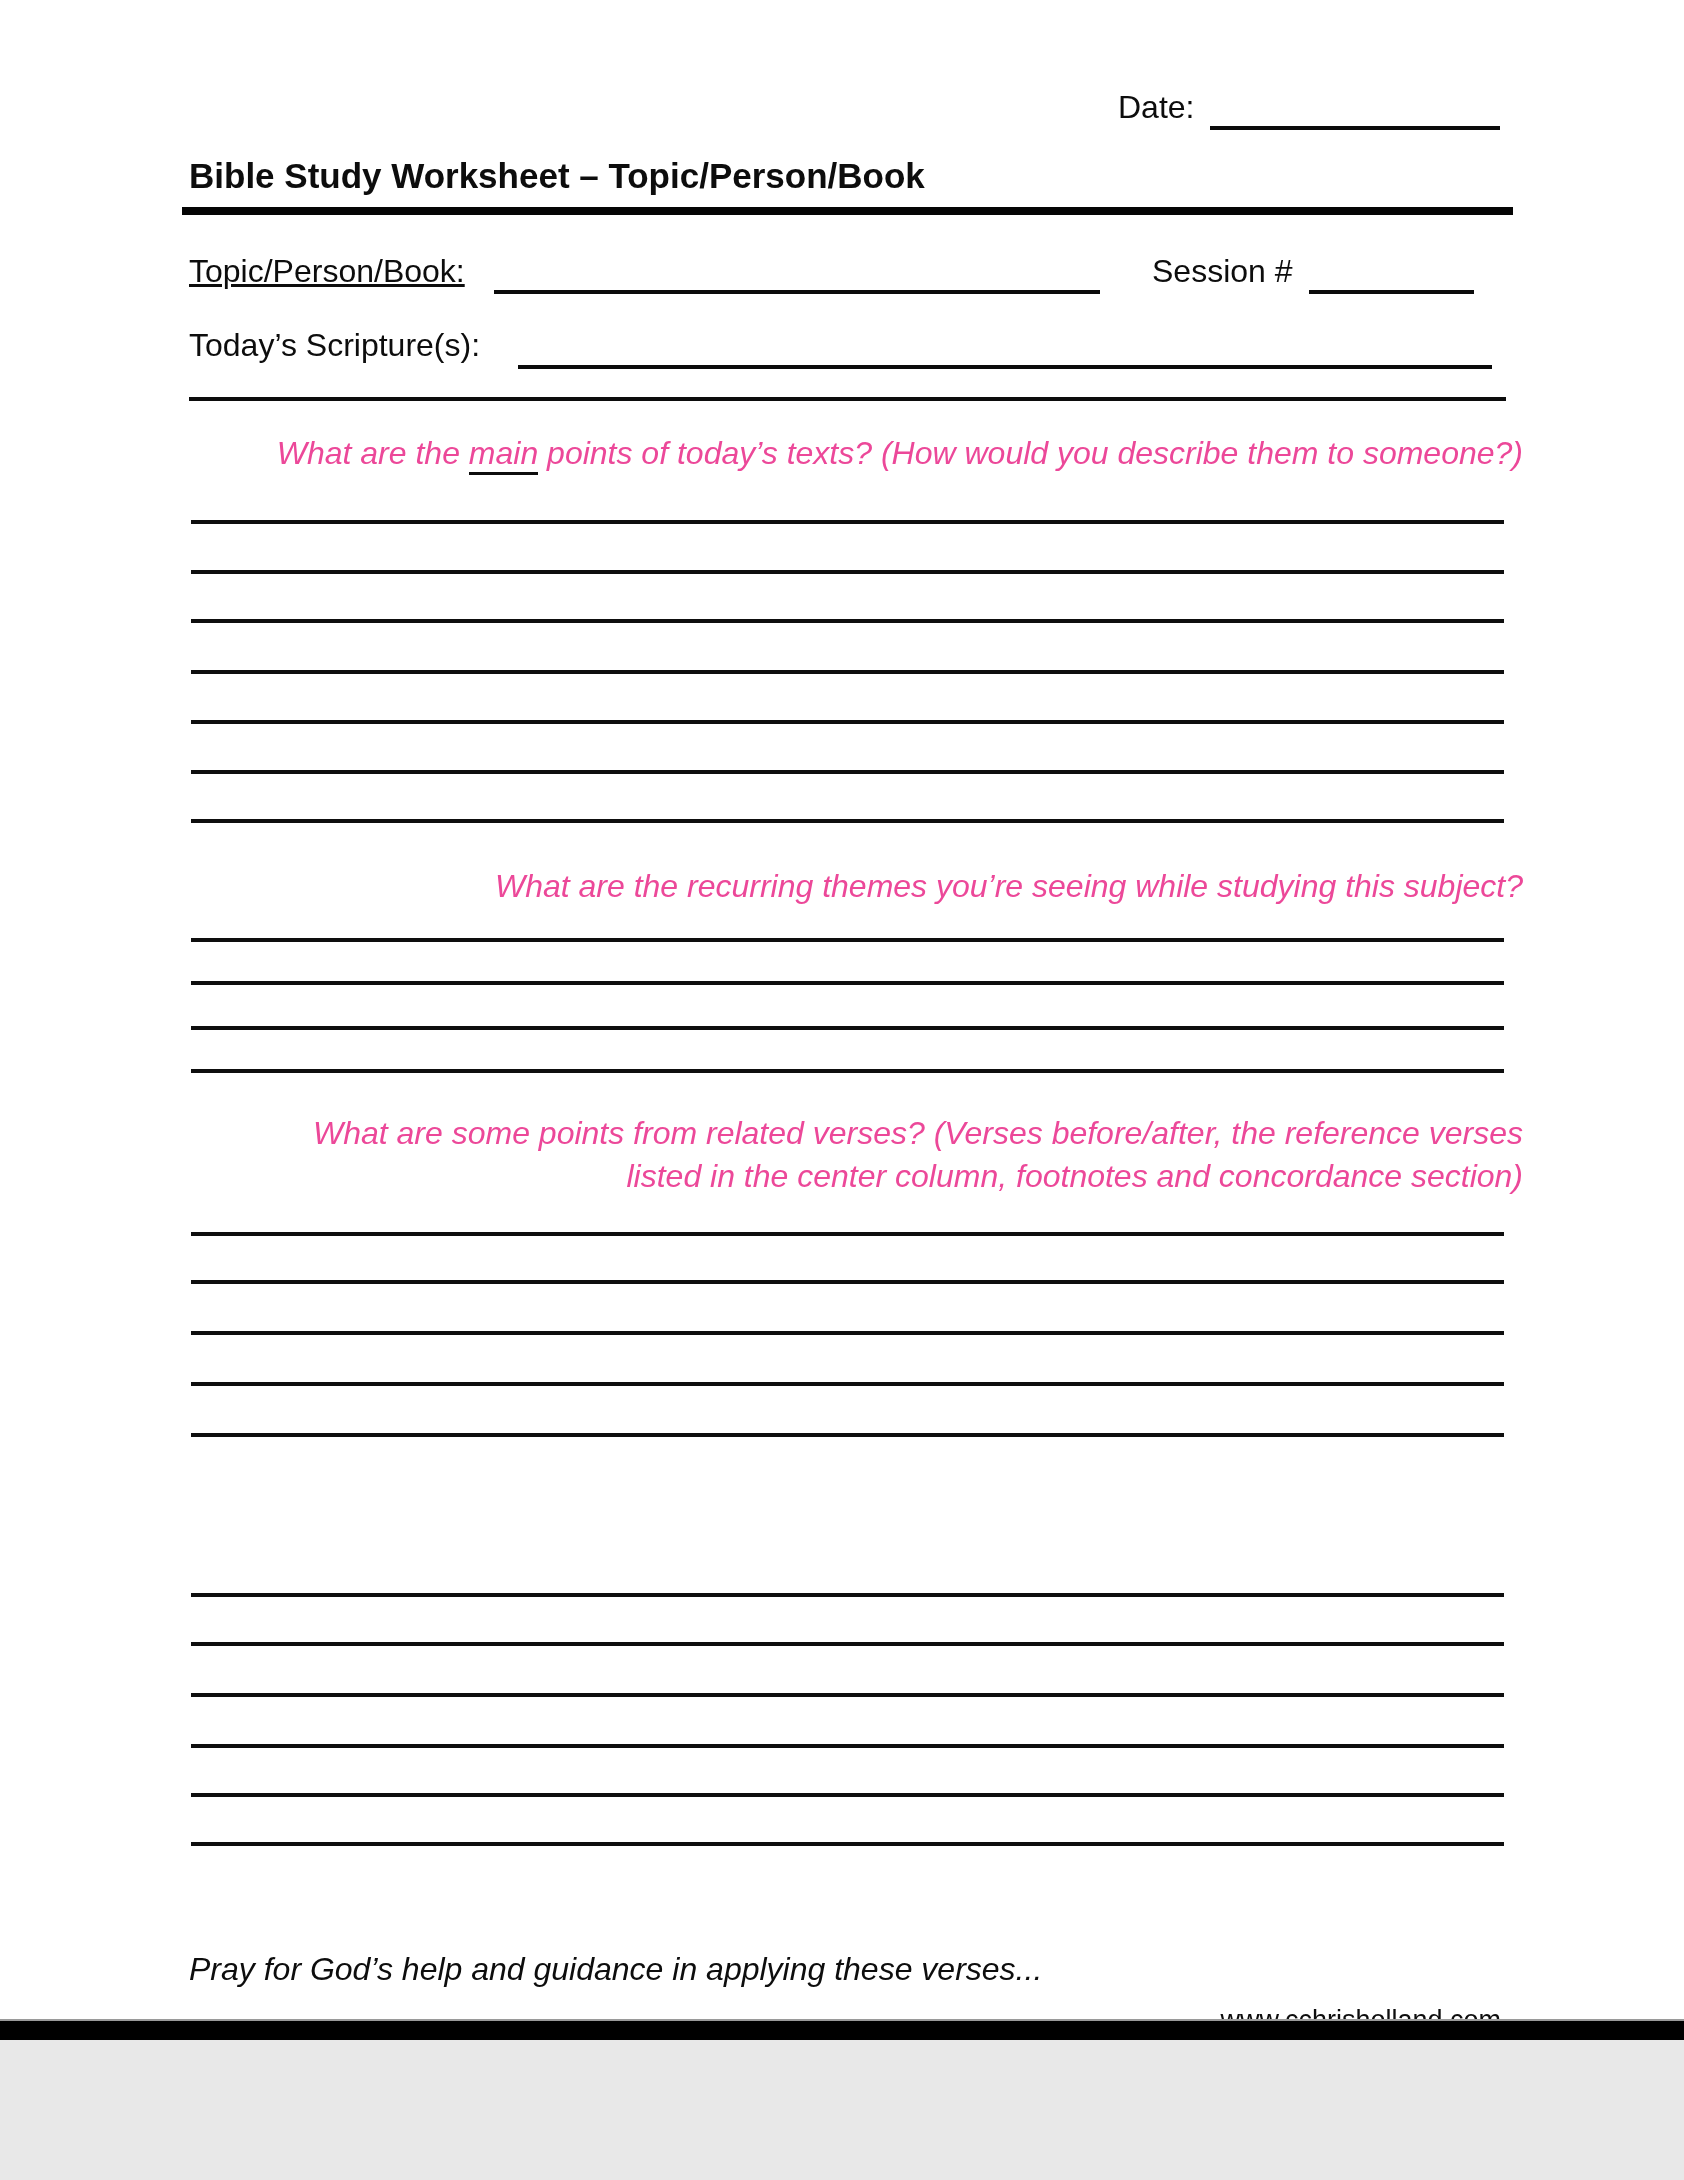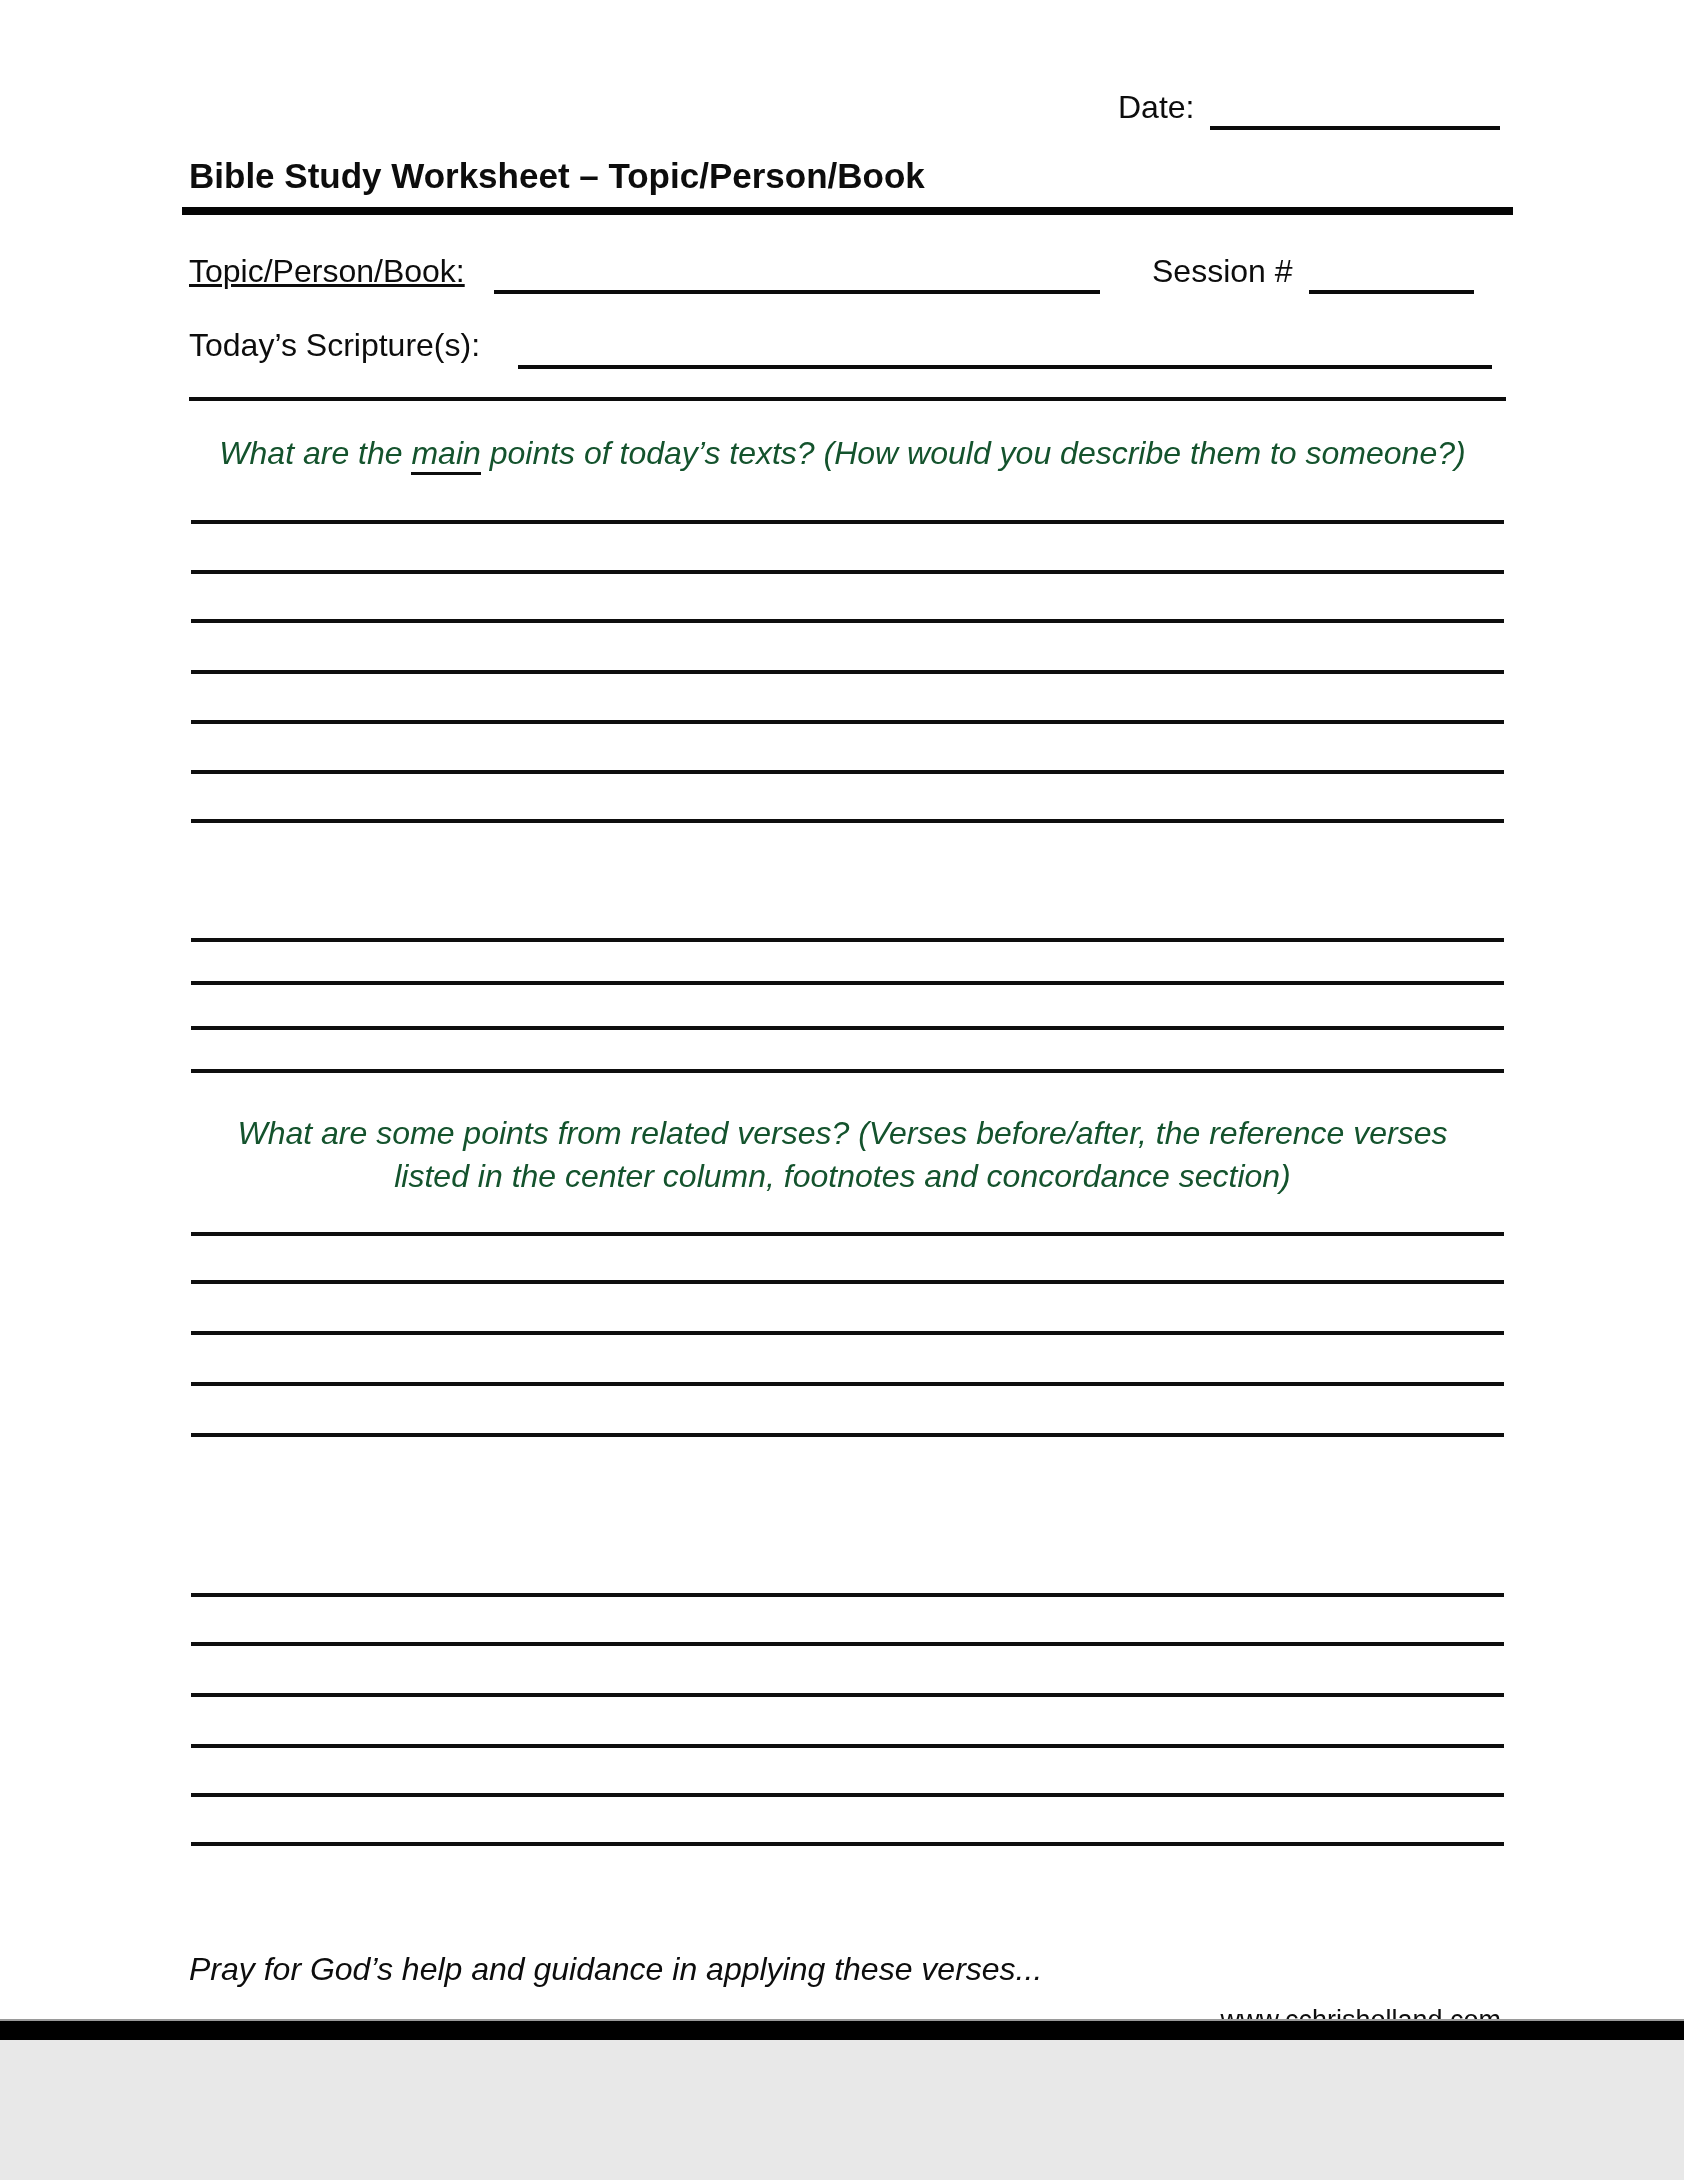--- a/index.html
+++ b/index.html
@@ -19,23 +19,23 @@
   }
   .title-rule { left:182px; top:207px; width:1331px; height:7.7px; background:#050505; }
   .blank { border-bottom:4.3px solid #0b0b0b; height:0; }
   .date-blank      { left:1210px; top:126px; width:290px; }
   .topic-blank     { left:494px;  top:290px; width:606px; }
   .session-blank   { left:1309px; top:290px; width:165px; }
   .scripture-blank { left:518px;  top:365px; width:974px; }
   .sep-line { left:189px; top:397px; width:1317px; height:4.3px; background:#0c0c0c; }
   .question {
     left:162px; right:162px;
-    text-align:center;
+    text-align:right;
     font-style:italic; font-size:32px; line-height:43px;
-    color:#14532d;
+    color:#ec4899;
   }
   .q-underline { text-decoration:none; border-bottom:3.4px solid #0d0d0d; padding-bottom:0.9px; }
   .answer-line { left:191px; width:1313px; height:4.3px; background:#0e0e0e; }
   .prayer {
     left:189px; right:179px; top:1949px;
     text-align:left; font-style:italic; font-size:32px; line-height:41px;
   }
   .website { right:184px; top:2003px; font-size:27px; line-height:34px; }
   .bottom-bar {
     left:0; right:0; bottom:0; height:19px;
@@ -68,20 +68,21 @@
   </div>
 
   <div class="abs answer-line" style="top:520px;"></div>
   <div class="abs answer-line" style="top:570px;"></div>
   <div class="abs answer-line" style="top:619px;"></div>
   <div class="abs answer-line" style="top:670px;"></div>
   <div class="abs answer-line" style="top:720px;"></div>
   <div class="abs answer-line" style="top:770px;"></div>
   <div class="abs answer-line" style="top:819px;"></div>
 
+  <div class="abs question" style="top:865px;">What are the recurring themes you’re seeing while studying this subject?</div>
 
   <div class="abs answer-line" style="top:938px;"></div>
   <div class="abs answer-line" style="top:981px;"></div>
   <div class="abs answer-line" style="top:1026px;"></div>
   <div class="abs answer-line" style="top:1069px;"></div>
 
   <div class="abs question" style="top:1112px;">
     <span>What are some points from related verses? (Verses before/after, the reference verses</span><br>
     <span>listed in the center column, footnotes and concordance section)</span>
   </div>

